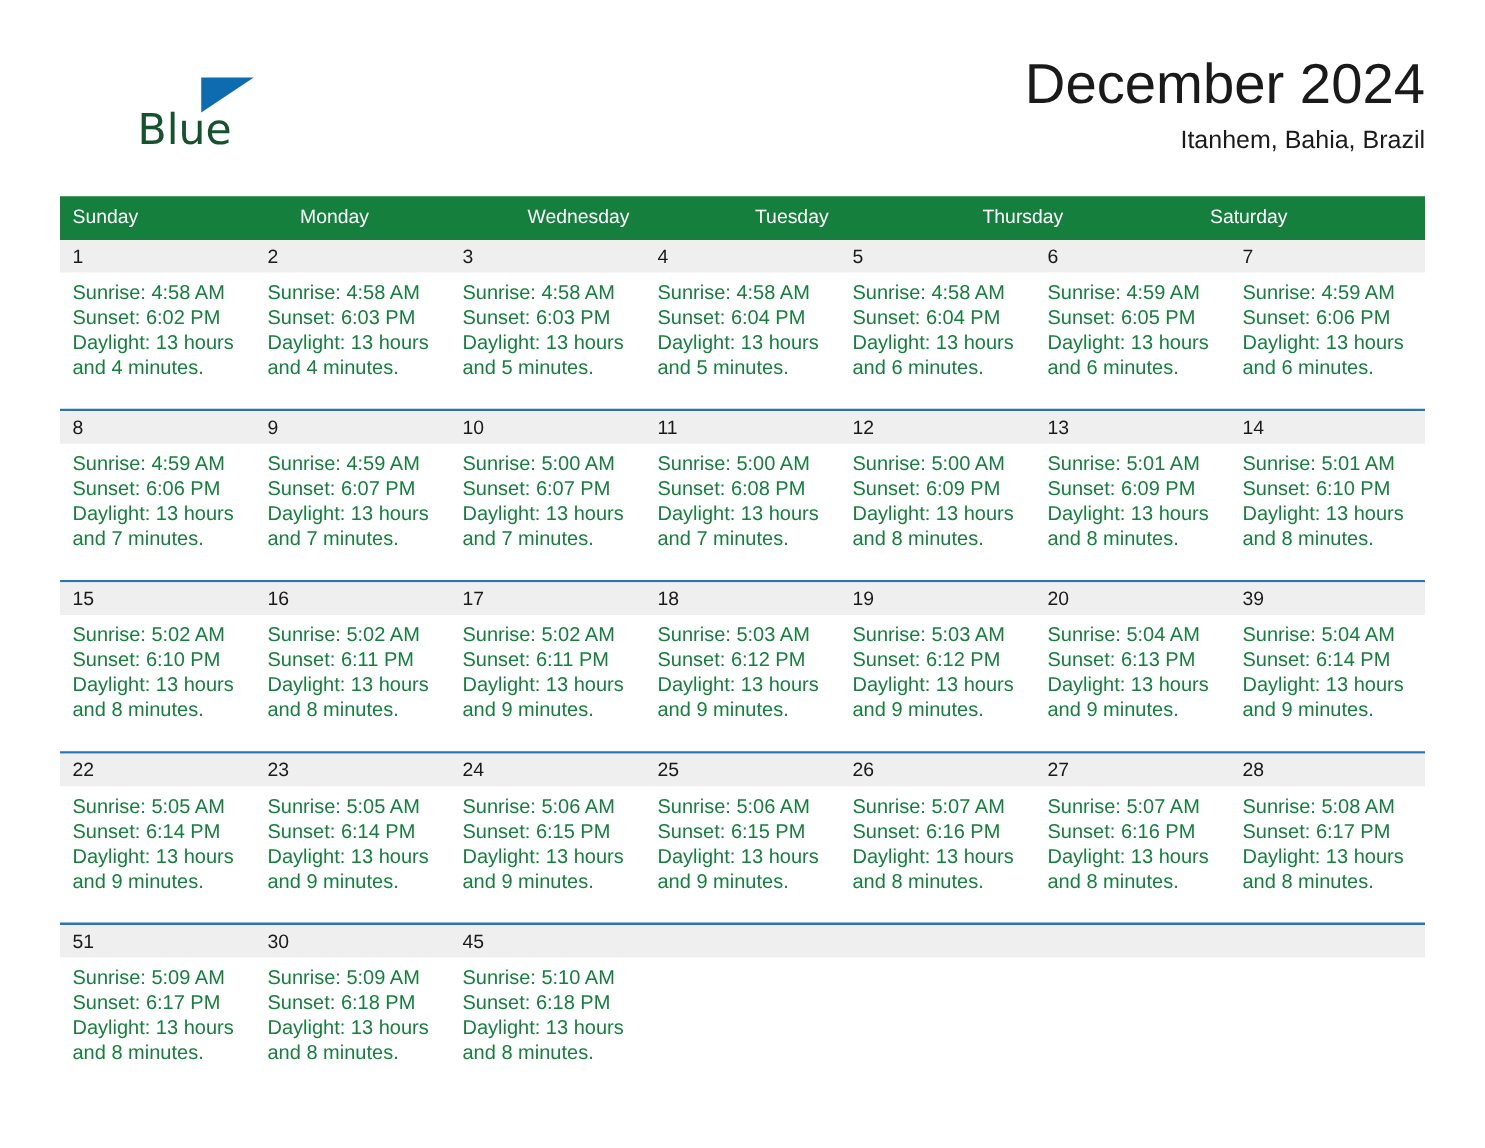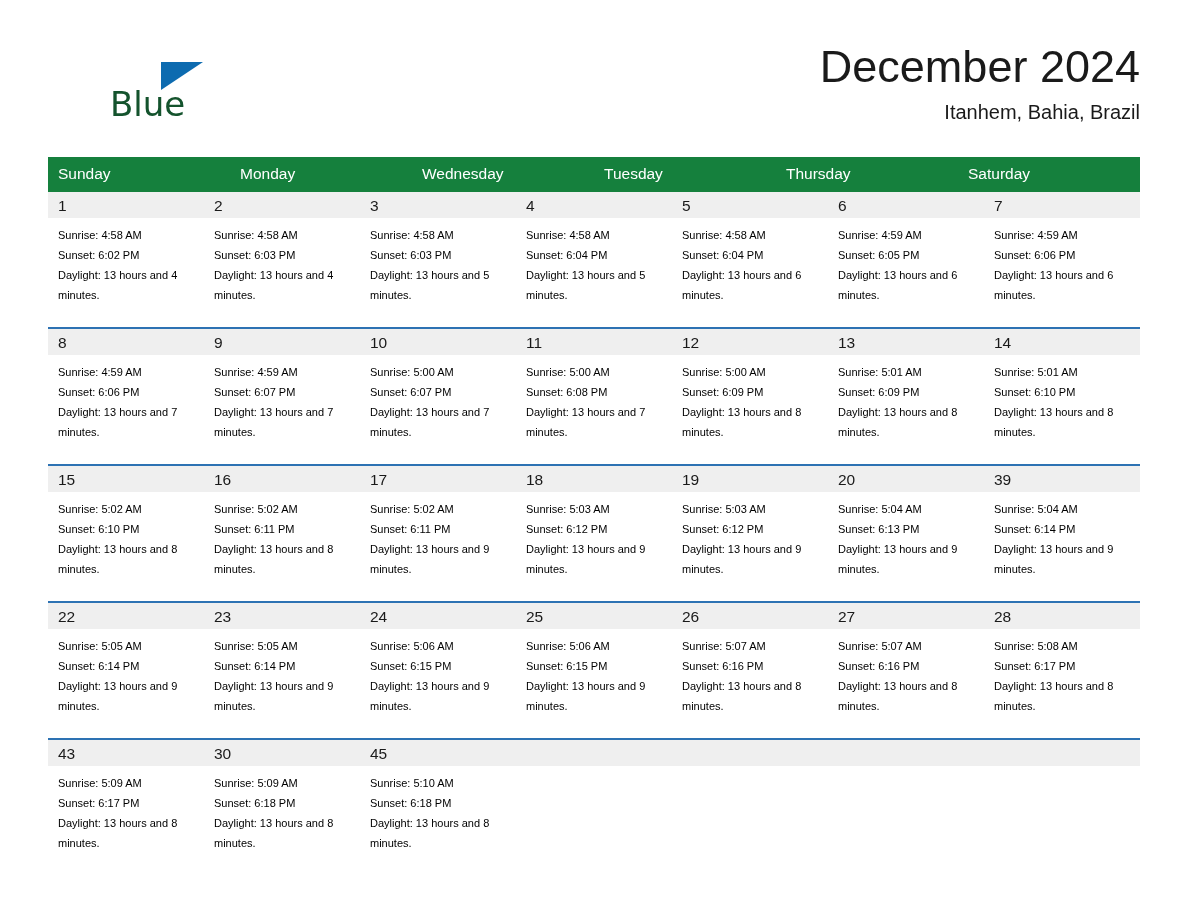--- a/index.html
+++ b/index.html
@@ -146,23 +146,23 @@
     padding: 3px 0 0 10px;
     font-size: 15.5px;
     line-height: 22px;
     color: #1a1a1a;
   }
   .day-cell.empty .day-num-band {
     background: #efefef;
   }
   .day-body {
     padding: 7px 8px 0 10px;
-    font-size: 11px;
+    font-size: 16px;
     line-height: 20px;
-    color: #000000;
+    color: #15803d;
   }
   .day-body div {
     white-space: nowrap;
   }
   .day-body .daylight {
     white-space: normal;
   }
 </style>
 </head>
 <body>
@@ -424,21 +424,21 @@
             <div class="day-body">
               <div>Sunrise: 5:08 AM</div>
               <div>Sunset: 6:17 PM</div>
               <div class="daylight">Daylight: 13 hours and 8 minutes.</div>
             </div>
           </div>
         </div>
         <div class="week-spacer"></div>
         <div class="week-row">
           <div class="day-cell">
-            <div class="day-num-band">43</div>
+            <div class="day-num-band">51</div>
             <div class="day-body">
               <div>Sunrise: 5:09 AM</div>
               <div>Sunset: 6:17 PM</div>
               <div class="daylight">Daylight: 13 hours and 8 minutes.</div>
             </div>
           </div>
           <div class="day-cell">
             <div class="day-num-band">30</div>
             <div class="day-body">
               <div>Sunrise: 5:09 AM</div>

